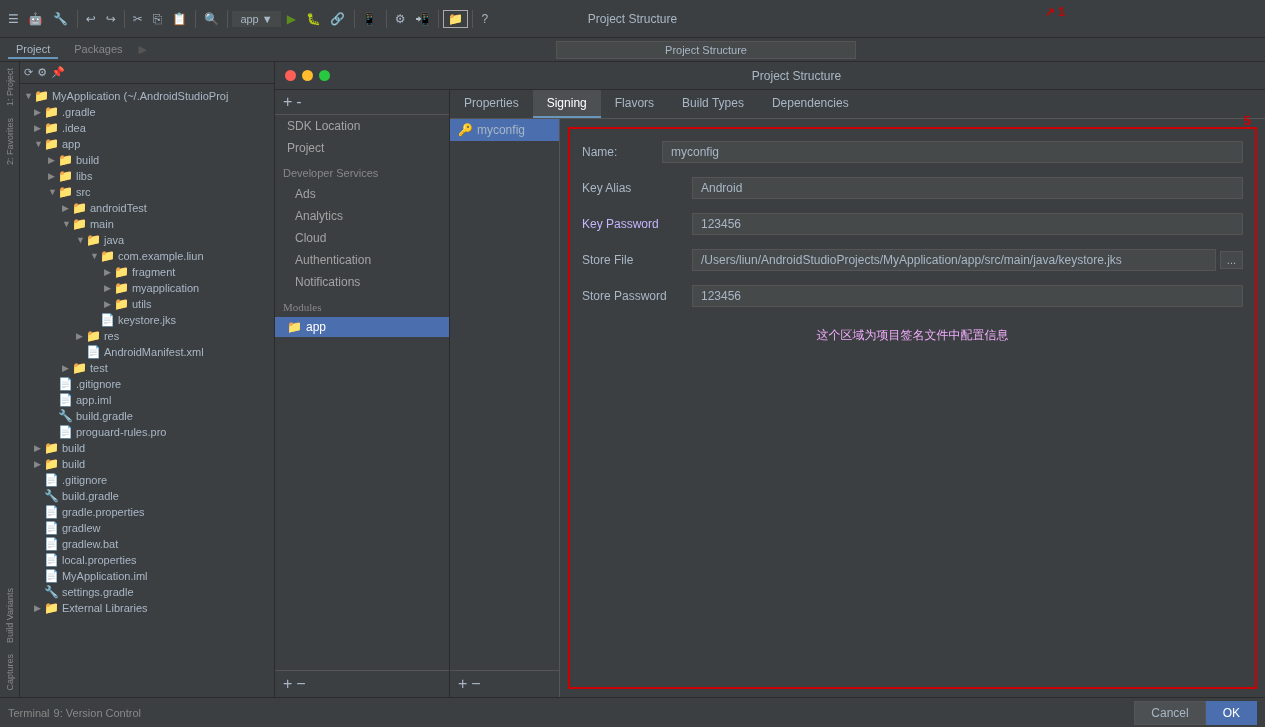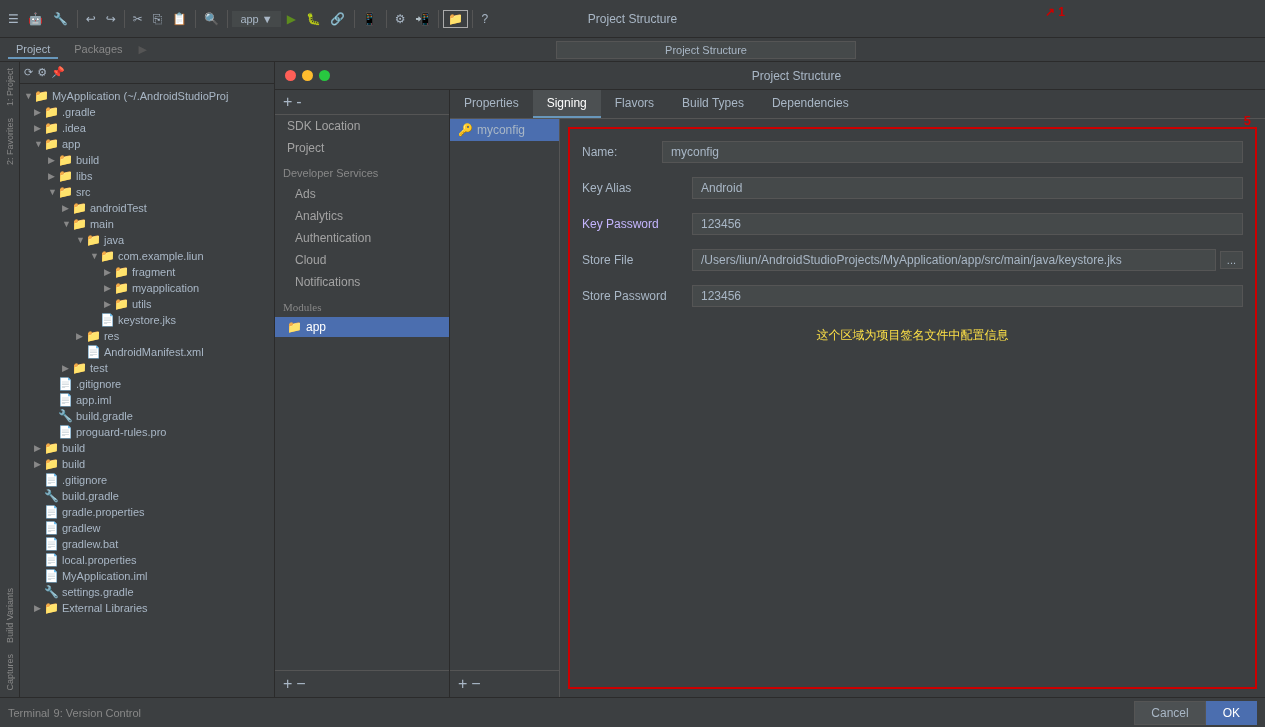--- a/index.html
+++ b/index.html
@@ -350,22 +350,22 @@
         <div style="display:flex;gap:4px;padding:4px 8px;border-bottom:1px solid #555;">
           <button style="background:none;border:none;color:#a9b7c6;cursor:pointer;font-size:16px;line-height:1;">+</button>
           <button style="background:none;border:none;color:#a9b7c6;cursor:pointer;font-size:16px;line-height:1;">-</button>
         </div>
 
         <div class="dev-services-item">SDK Location</div>
         <div class="dev-services-item">Project</div>
         <div style="padding:4px 8px;font-size:11px;color:#888;margin-top:4px;">Developer Services</div>
         <div class="dev-services-item" style="padding-left:20px;">Ads</div>
         <div class="dev-services-item" style="padding-left:20px;">Analytics</div>
+        <div class="dev-services-item" style="padding-left:20px;">Cloud</div>
         <div class="dev-services-item" style="padding-left:20px;">Authentication</div>
-        <div class="dev-services-item" style="padding-left:20px;">Cloud</div>
         <div class="dev-services-item" style="padding-left:20px;">Notifications</div>
 
         <div style="padding:4px 8px;font-size:11px;color:#888;margin-top:4px;font-family:Liberation Serif, serif;">Modules</div>
         <div class="module-item selected">
           <span style="color:#c5a02e;">📁</span>
           <span>app</span>
         </div>
 
         <div style="flex:1;"></div>
 
@@ -426,21 +426,21 @@
                 <input type="text" style="flex: 1 1 0%; background: rgb(69, 73, 74); border: 1px solid rgb(85, 85, 85); color: rgb(169, 183, 198); padding: 3px 8px; font-size: 12px; outline: none;" value="/Users/liun/AndroidStudioProjects/MyApplication/app/src/main/java/keystore.jks">
                 <button style="background:#45494a;border:1px solid #555;color:#a9b7c6;padding:2px 6px;cursor:pointer;font-size:11px;">...</button>
               </div>
             </div>
 
             <div style="display:flex;align-items:center;margin-bottom:14px;">
               <span style="width:110px;color:#a9b7c6;font-size:12px;">Store Password</span>
               <input type="text" style="flex: 1 1 0%; background: rgb(69, 73, 74); border: 1px solid rgb(85, 85, 85); color: rgb(169, 183, 198); padding: 3px 8px; font-size: 12px; outline: none;" value="123456">
             </div>
 
-            <div style="color:#fde047;font-size:12px;text-align:center;margin-top:20px;">这个区域为项目签名文件中配置信息</div>
+            <div style="color:#f0abfc;font-size:12px;text-align:center;margin-top:20px;">这个区域为项目签名文件中配置信息</div>
           </div>
         </div>
       </div>
     </div>
   </div>
 </div>
 
 <div style="background:#3c3f41;border-top:1px solid #2b2b2b;height:30px;display:flex;align-items:center;padding:0 8px;">
 
   <div style="display:flex;gap:4px;">

